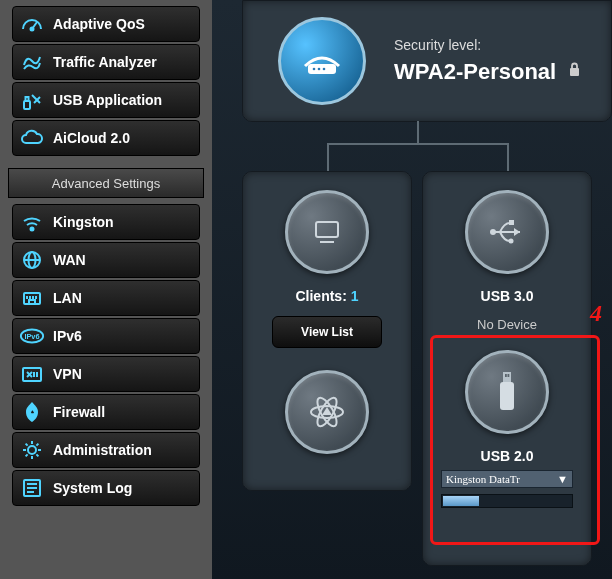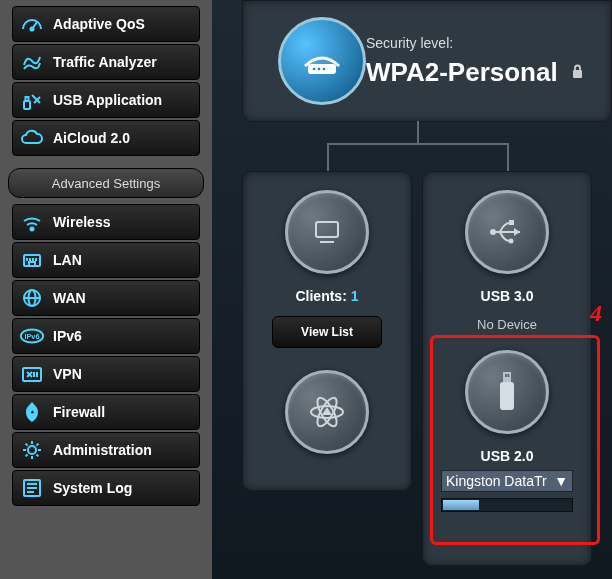--- a/index.html
+++ b/index.html
@@ -3,48 +3,48 @@
 <meta charset="utf-8">
 <style>
   html,body{margin:0;padding:0;background:#1a1a1a;font-family:Arial,Helvetica,sans-serif;color:#fff;width:612px;height:579px;overflow:hidden}
   .wrap{display:flex;width:612px;height:579px}
   
   .sidebar{width:212px;background:#555;box-sizing:border-box;padding:0 8px}
   .menu{list-style:none;margin:0;padding:4px}
   .menu-item{display:flex;align-items:center;background:linear-gradient(#2f2f2f,#151515);border:1px solid #000;border-radius:4px;margin-top:2px;height:36px;box-sizing:border-box;padding:0 6px;cursor:pointer}
   .menu-item .icon{width:26px;height:26px;display:flex;align-items:center;justify-content:center;margin-right:8px}
   .menu-item .label{font-size:14px;font-weight:bold;color:#fff}
-  .section-header{background:linear-gradient(#4a4a4a,#2a2a2a);border:1px solid #000;border-radius:12px;margin-top:8px;height:28px;display:flex;align-items:center;justify-content:center;font-size:13px;color:#ddd}
+  .section-header{background:linear-gradient(#4a4a4a,#2a2a2a);border:1px solid #000;border-radius:0;margin-top:8px;height:28px;display:flex;align-items:center;justify-content:center;font-size:13px;color:#ddd}
   .sidebar svg{stroke:#4fd4ff;fill:none;stroke-width:2}
   
   .main{flex:1;background:linear-gradient(#1d2832,#101820);position:relative;padding:0 10px}
   .sec-card{position:absolute;left:30px;right:0;top:0;height:120px;background:#2e3942;border:1px solid #141a20;border-radius:0 0 10px 10px;display:flex;align-items:center;box-shadow:inset 0 0 8px rgba(0,0,0,.5)}
   .router-badge{width:82px;height:82px;border-radius:50%;background:radial-gradient(circle at 30% 30%,#56c2ff,#0a4f7d);border:3px solid #9cc7de;margin-left:35px;display:flex;align-items:center;justify-content:center}
-  .sec-text{}
+  .sec-text{margin-left:28px}
   .sec-text .lbl{font-size:14px;color:#ddd}
-  .sec-text .val{font-size:26px;font-weight:bold;color:#fff;margin-top:4px}
+  .sec-text .val{font-size:22px;font-weight:bold;color:#fff;margin-top:4px}
   .lock{display:inline-block;margin-left:6px;vertical-align:2px}
   
   .v1{position:absolute;left:205px;top:121px;width:2px;height:22px;background:#5e6b74}
   .h1{position:absolute;left:115px;top:143px;width:180px;height:2px;background:#5e6b74}
   .v2a{position:absolute;left:115px;top:143px;width:2px;height:28px;background:#5e6b74}
   .v2b{position:absolute;left:295px;top:143px;width:2px;height:28px;background:#5e6b74}
   
   .card{position:absolute;width:170px;background:#2e3942;border:1px solid #141a20;border-radius:10px;box-shadow:inset 0 0 8px rgba(0,0,0,.5);text-align:center;padding:14px 8px;box-sizing:border-box}
   .card-clients{left:30px;top:171px;height:320px}
   .card-usb{left:210px;top:171px;height:395px}
   .circle{width:78px;height:78px;border-radius:50%;background:radial-gradient(circle at 30% 30%,#6f7982,#303a42);border:3px solid #a2b2bc;margin:4px auto 14px auto;display:flex;align-items:center;justify-content:center;box-shadow:0 2px 6px rgba(0,0,0,.6),inset 0 2px 4px rgba(255,255,255,.15)}
   .circle svg{stroke:#cfd7dd;fill:none;stroke-width:2}
   .card-label{font-size:14px;color:#fff;font-weight:bold}
   .card-label .count{color:#4fd4ff}
   .btn{display:block;width:110px;margin:12px auto 0 auto;background:linear-gradient(#2b2b2b,#0e0e0e);border:1px solid #000;border-radius:6px;color:#fff;font-size:12px;font-weight:bold;padding:8px 0;cursor:pointer}
   .circle.aimesh svg{stroke:#cfd7dd}
   .circle.usb20 svg{fill:#d5dde3;stroke:none}
   .small-label{font-size:13px;color:#ccc;margin-top:13px}
-  .dropdown{width:132px;margin:6px auto 0 auto;background:#516171;border:1px solid #1a2530;color:#fff;font-family:Liberation Sans, sans-serif;font-size:14px;padding:2px 4px;text-align:left;display:flex;align-items:center;justify-content:space-between;cursor:pointer;box-sizing:border-box}
+  .dropdown{width:132px;margin:6px auto 0 auto;background:#516171;border:1px solid #1a2530;color:#fff;font-family:Liberation Serif, serif;font-size:11px;padding:2px 4px;text-align:left;display:flex;align-items:center;justify-content:space-between;cursor:pointer;box-sizing:border-box}
   .progress{width:132px;height:14px;margin:6px auto 0 auto;background:#18222b;border:1px solid #0a1116;box-sizing:border-box;position:relative}
   .progress-fill{position:absolute;left:1px;top:1px;bottom:1px;width:28%;background:linear-gradient(#a7d4f7,#5a98c8)}
   
   .highlight{position:absolute;border:3px solid #f11717;border-radius:6px;left:218px;top:335px;width:170px;height:210px;box-sizing:border-box;pointer-events:none}
   .highlight-num{position:absolute;left:378px;top:300px;color:#f11717;font-family:Georgia,'Times New Roman',serif;font-style:italic;font-size:24px;font-weight:bold;pointer-events:none}
 </style>
 </head>
 <body>
 
 <div class="wrap">
@@ -92,44 +92,44 @@
     <div class="section-header">Advanced Settings</div>
     <ul class="menu" id="menu-advanced">
         <li class="menu-item">
           <span class="icon">
             <svg width="24" height="22" viewBox="0 0 24 22">
               <path d="M4 10a14 14 0 0 1 16 0"></path>
               <path d="M7 14a9 9 0 0 1 10 0"></path>
               <circle cx="12" cy="18" r="1.5" fill="#4fd4ff"></circle>
             </svg>
           </span>
-          <span class="label">Wireless</span>
+          <span class="label">Kingston</span>
+        </li>
+        <li class="menu-item">
+          <span class="icon">
+            <svg width="24" height="22" viewBox="0 0 24 22">
+              <circle cx="12" cy="11" r="8"></circle>
+              <ellipse cx="12" cy="11" rx="3.5" ry="8"></ellipse>
+              <line x1="4" y1="11" x2="20" y2="11"></line>
+            </svg>
+          </span>
+          <span class="label">WAN</span>
         </li>
         <li class="menu-item">
           <span class="icon">
             <svg width="24" height="20" viewBox="0 0 24 20">
               <rect x="4" y="5" width="16" height="11" rx="1"></rect>
               <rect x="9" y="12" width="6" height="4"></rect>
               <line x1="7" y1="8" x2="7" y2="11"></line>
               <line x1="10" y1="8" x2="10" y2="11"></line>
               <line x1="13" y1="8" x2="13" y2="11"></line>
               <line x1="16" y1="8" x2="16" y2="11"></line>
             </svg>
           </span>
           <span class="label">LAN</span>
-        </li>
-        <li class="menu-item">
-          <span class="icon">
-            <svg width="24" height="22" viewBox="0 0 24 22">
-              <circle cx="12" cy="11" r="8"></circle>
-              <ellipse cx="12" cy="11" rx="3.5" ry="8"></ellipse>
-              <line x1="4" y1="11" x2="20" y2="11"></line>
-            </svg>
-          </span>
-          <span class="label">WAN</span>
         </li>
         <li class="menu-item">
           <span class="icon">
             <svg width="28" height="18" viewBox="0 0 28 18">
               <ellipse cx="14" cy="9" rx="12" ry="7"></ellipse>
               <text x="14" y="12" text-anchor="middle" font-size="8" fill="#4fd4ff" stroke="none" font-weight="bold">IPv6</text>
             </svg>
           </span>
           <span class="label">IPv6</span>
         </li>

